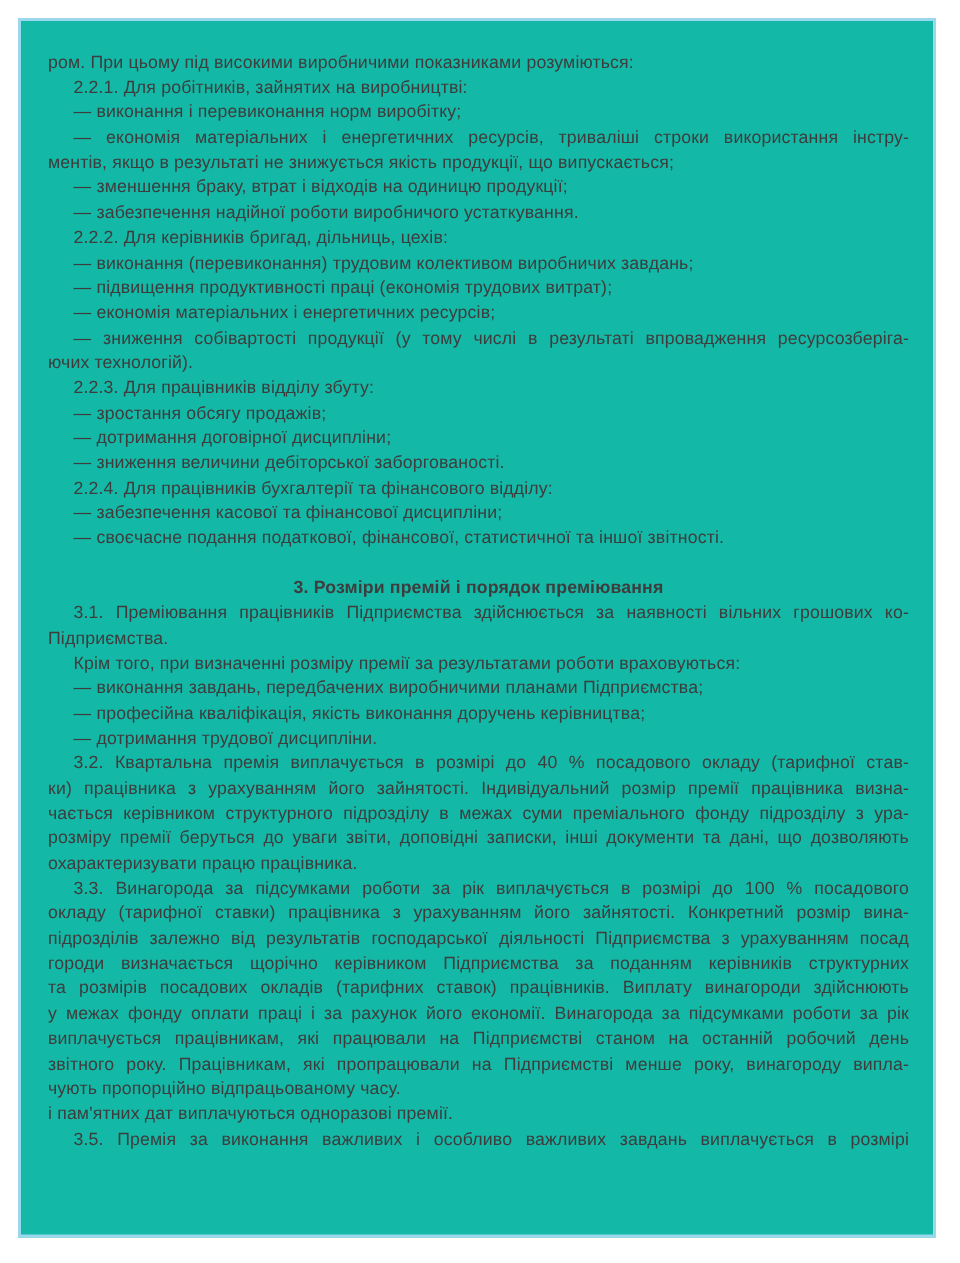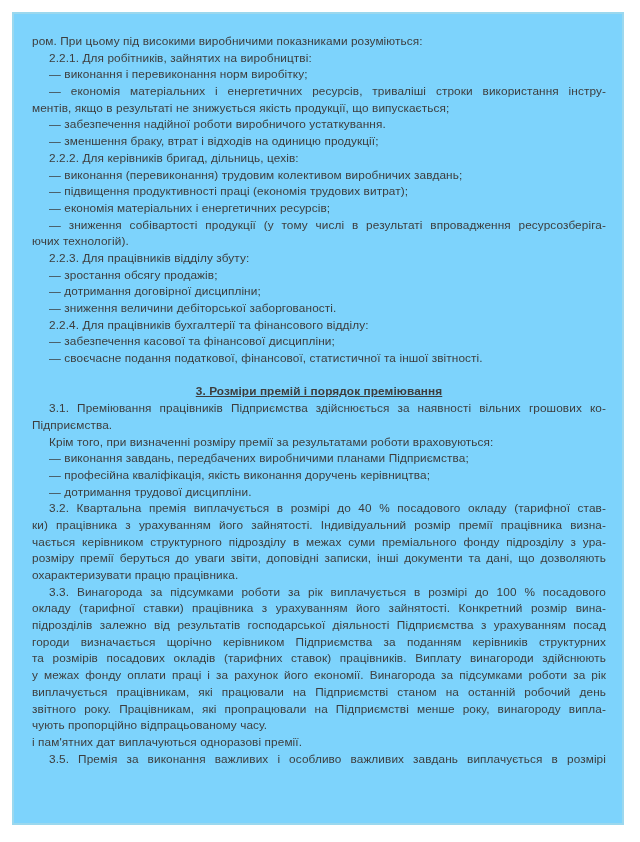--- a/index.html
+++ b/index.html
@@ -11,21 +11,21 @@
     font-family: "Liberation Sans", "DejaVu Sans", sans-serif;
     overflow: hidden;
   }
   .page-frame {
     position: absolute;
     left: 12px;
     top: 12px;
     width: 612px;
     height: 813px;
     border: 2px solid #9bd8ee;
-    background: #7dd3fc;
+    background: #14b8a6;
     box-sizing: border-box;
   }
   .doc-content {
     position: absolute;
     left: 18px;
     right: 16px;
     top: 19px;
     color: #3d3d3d;
   }
   .line {
@@ -42,39 +42,38 @@
     text-align: justify;
     text-align-last: justify;
   }
   .line.i {
     padding-left: 17px;
   }
   .line.h {
     font-weight: bold;
     text-align: center;
     padding-left: 0;
-    text-decoration: underline;
   }
   .line.b {
     
   }
 </style>
 </head>
 <body>
 
 <div class="page-frame">
   <div class="doc-content">
 
   <div class="line">ром. При цьому під високими виробничими показниками розуміються:</div>
       <div class="line i">2.2.1. Для робітників, зайнятих на виробництві:</div>
       <div class="line i">— виконання і перевиконання норм виробітку;</div>
       <div class="line j i">— економія матеріальних і енергетичних ресурсів, триваліші строки використання інстру-</div>
       <div class="line">ментів, якщо в результаті не знижується якість продукції, що випускається;</div>
+      <div class="line i">— зменшення браку, втрат і відходів на одиницю продукції;</div>
       <div class="line i">— забезпечення надійної роботи виробничого устаткування.</div>
-      <div class="line i">— зменшення браку, втрат і відходів на одиницю продукції;</div>
       <div class="line i">2.2.2. Для керівників бригад, дільниць, цехів:</div>
       <div class="line i">— виконання (перевиконання) трудовим колективом виробничих завдань;</div>
       <div class="line i">— підвищення продуктивності праці (економія трудових витрат);</div>
       <div class="line i">— економія матеріальних і енергетичних ресурсів;</div>
       <div class="line j i">— зниження собівартості продукції (у тому числі в результаті впровадження ресурсозберіга-</div>
       <div class="line">ючих технологій).</div>
       <div class="line i">2.2.3. Для працівників відділу збуту:</div>
       <div class="line i">— зростання обсягу продажів;</div>
       <div class="line i">— дотримання договірної дисципліни;</div>
       <div class="line i">— зниження величини дебіторської заборгованості.</div>

